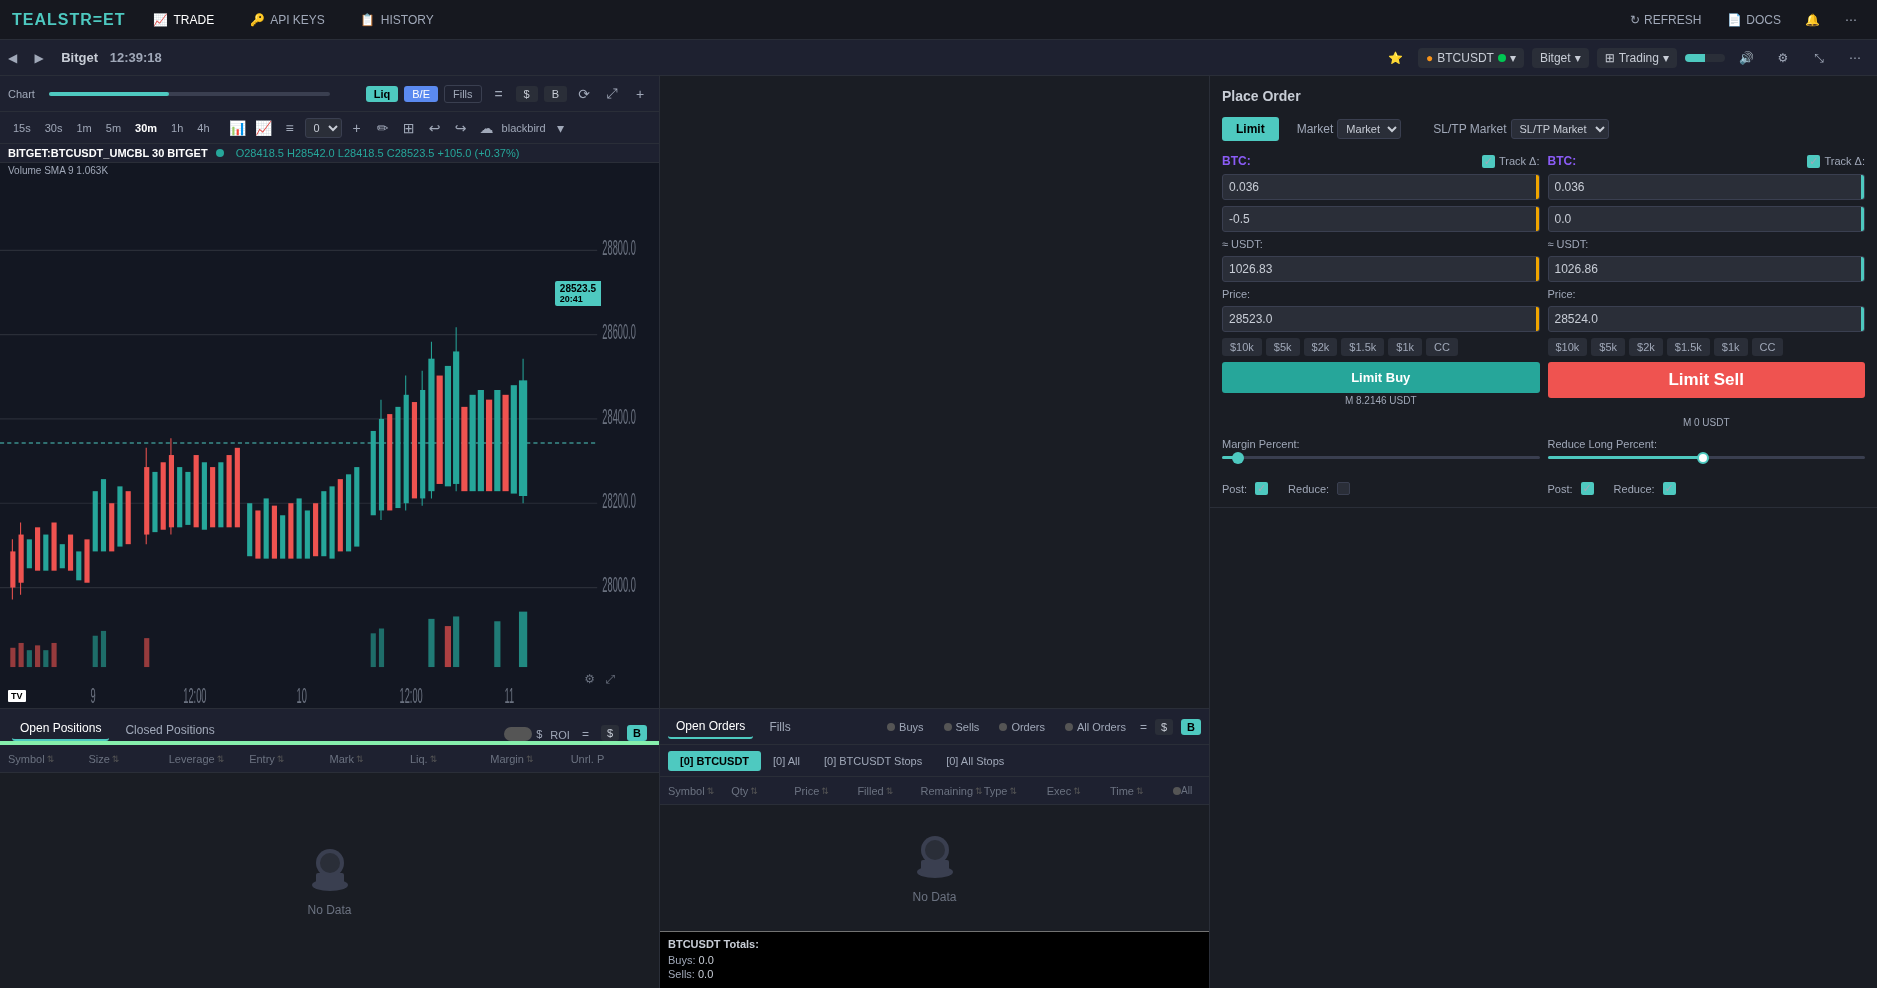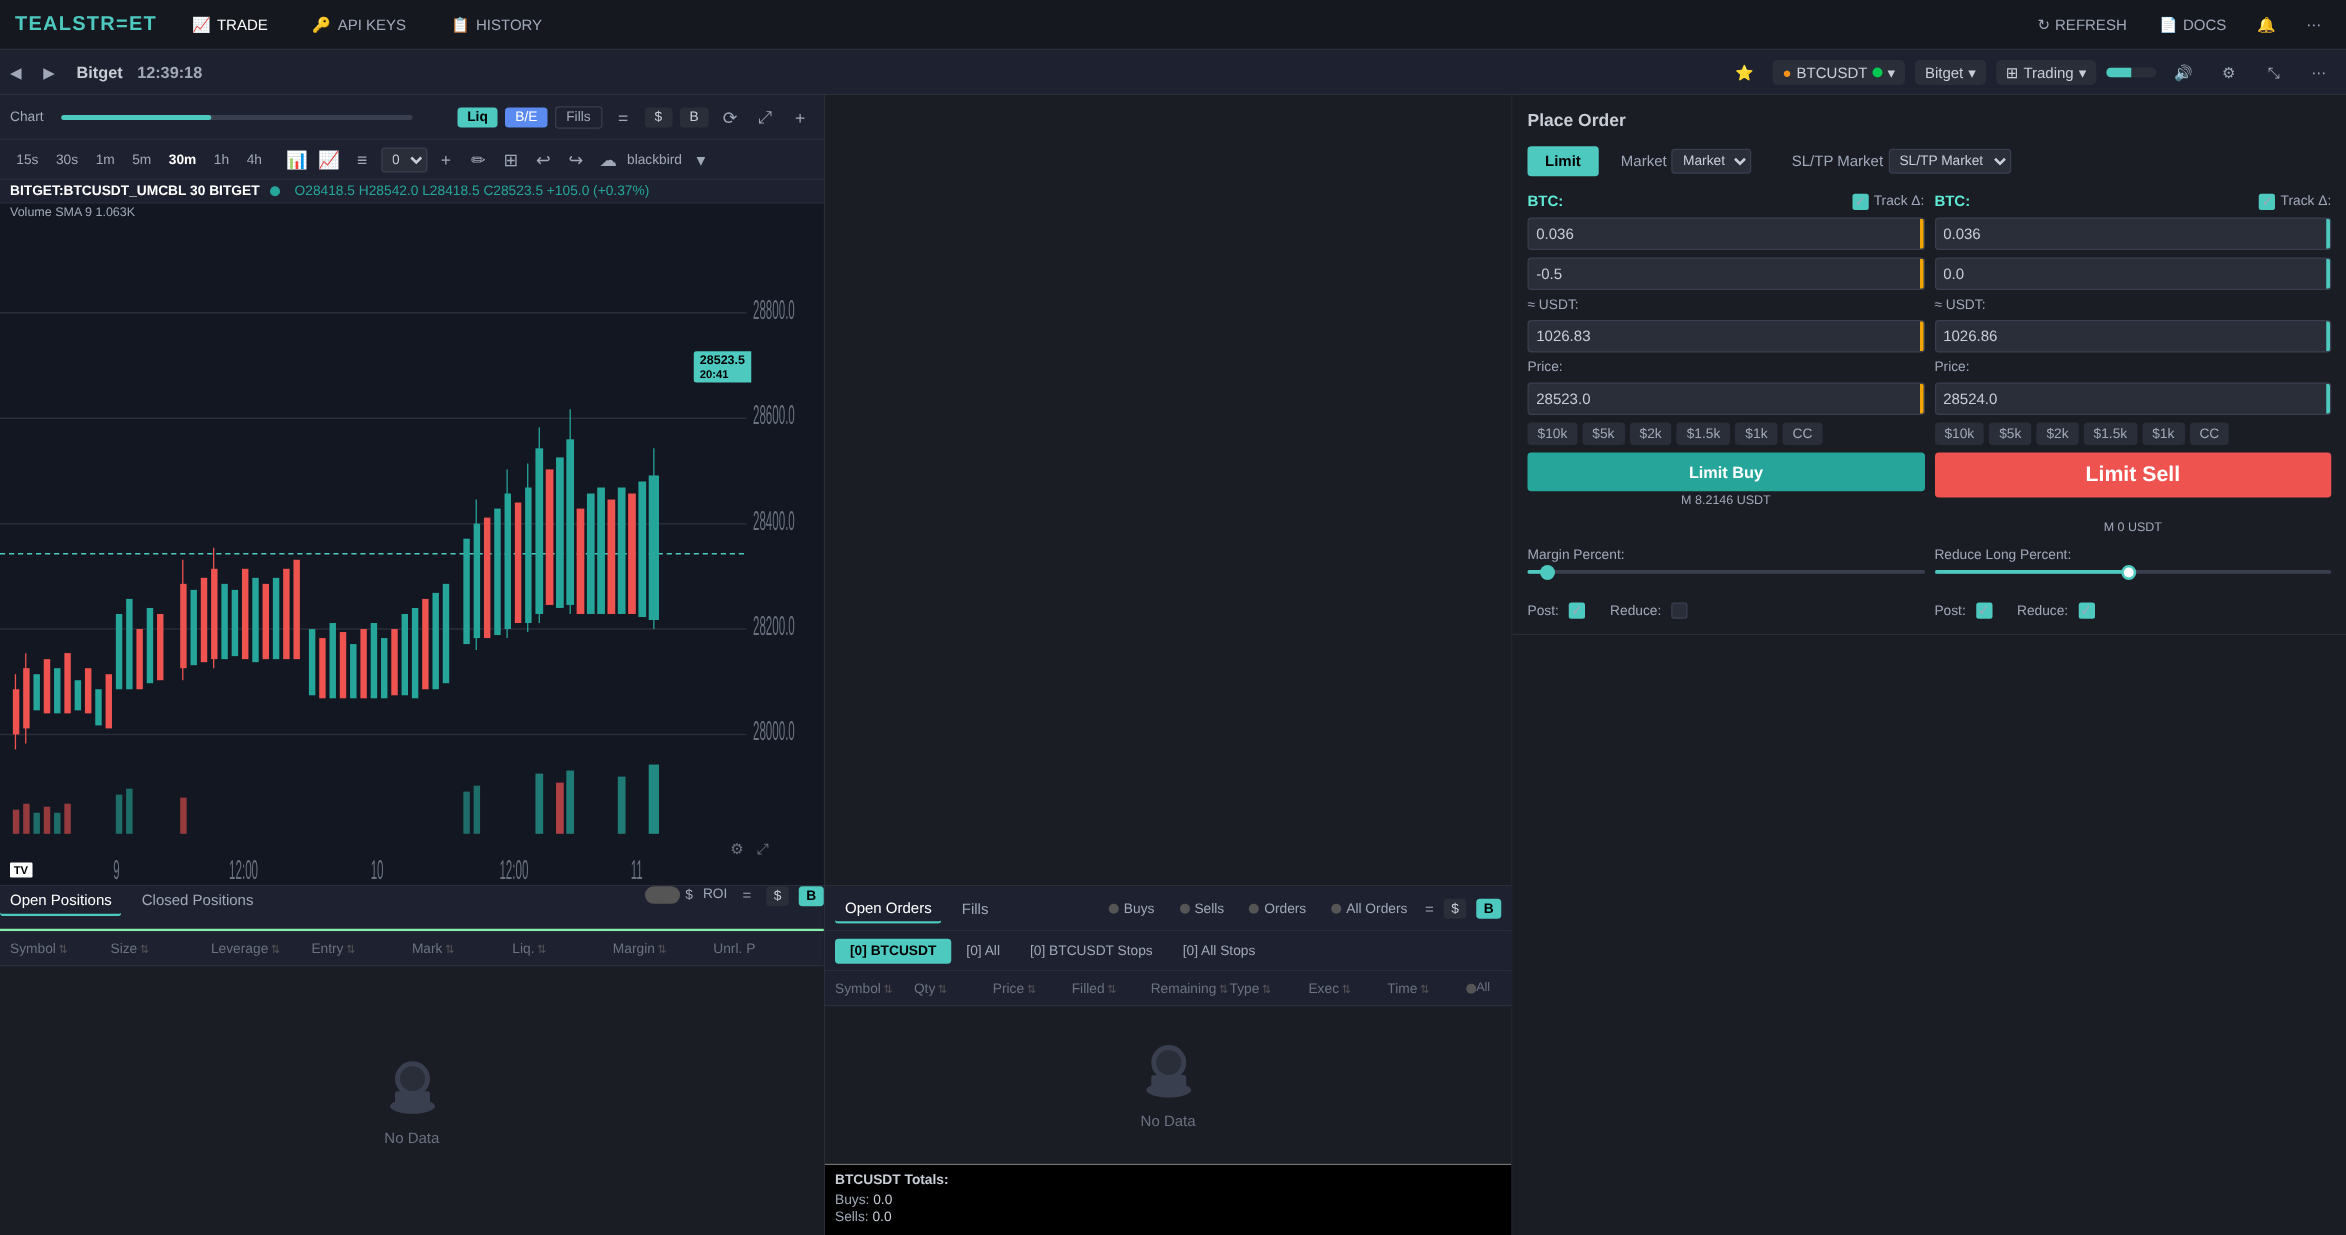--- a/index.html
+++ b/index.html
@@ -185,23 +185,23 @@
       overflow: hidden;
     }
 
     
     .positions-panel {
       height: 280px;
       border-top: 1px solid #2a2e38;
       background: #1a1d24;
     }
     .pos-tabs {
-      display: flex; align-items: flex-start;
+      display: flex; align-items: flex-end;
       background: #1e2130; height: 36px;
-      padding: 0 0; border-bottom: 2px solid #86efac; gap: 8px;
+      padding: 0 12px; border-bottom: 4px solid #86efac; gap: 8px;
     }
     .pos-tab {
       color: #a0a8b8; font-size: 12px; padding: 4px 8px;
       cursor: pointer; border-radius: 3px;
     }
     .pos-tab.active { color: #fff; border-bottom: 2px solid #4ec9c0; }
     .pos-tab-spacer { flex: 1; }
     .roi-btn {
       color: #a0a8b8; font-size: 11px;
       background: transparent; border: none; cursor: pointer;
@@ -366,21 +366,21 @@
       display: grid;
       grid-template-columns: 1fr 1fr;
       gap: 8px;
     }
     .order-form-section { }
     .form-row {
       display: flex; align-items: center; justify-content: space-between;
       margin-bottom: 6px;
     }
     .form-label { color: #a0a8b8; font-size: 11px; }
-    .form-label-bold { color: #5eead4; font-size: 12px; font-weight: 600; }
+    .form-label-bold { color: #8b5cf6; font-size: 12px; font-weight: 600; }
     .track-checkbox {
       display: flex; align-items: center; gap: 4px;
       color: #a0a8b8; font-size: 11px;
     }
     .form-input-with-indicator {
       display: flex; align-items: center;
       background: #2a2e38;
       border: 1px solid #3a3f50; border-radius: 3px;
       margin-bottom: 6px; overflow: hidden;
     }

